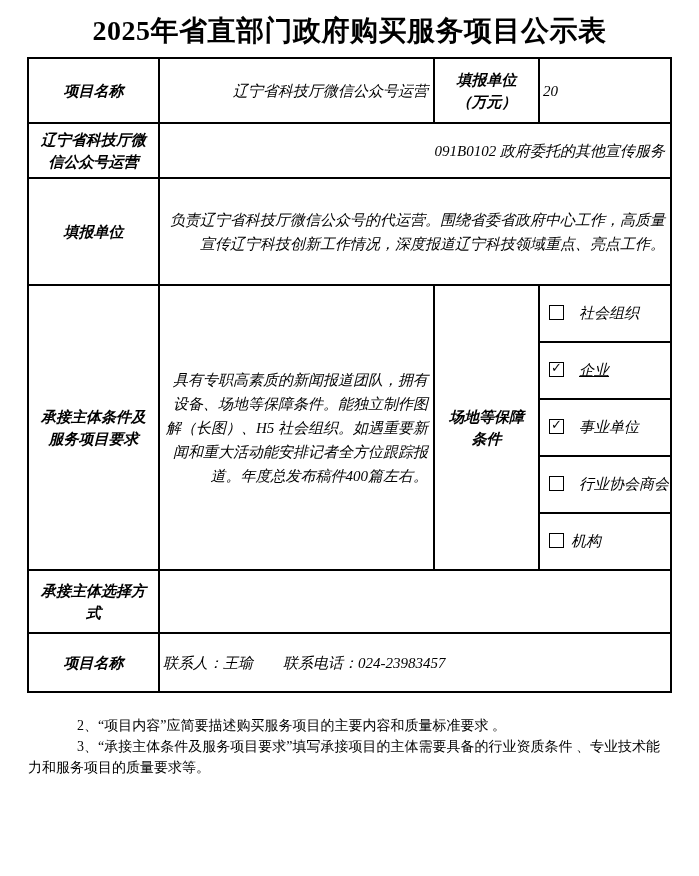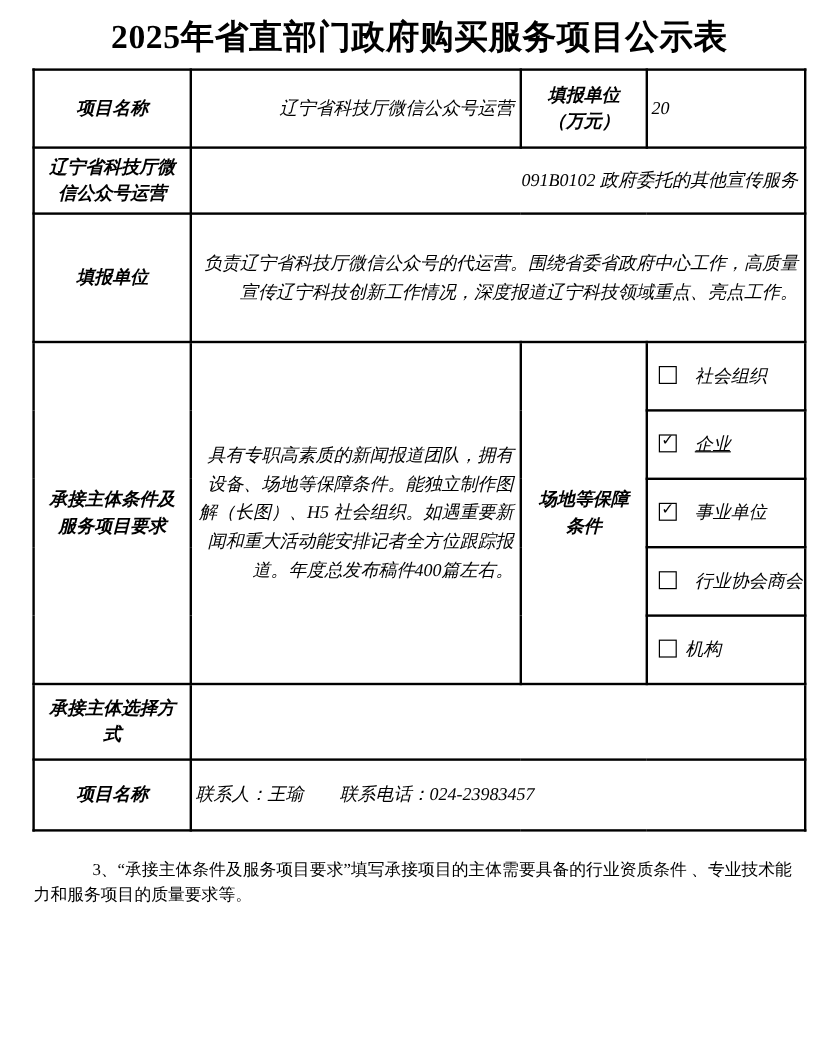--- a/index.html
+++ b/index.html
@@ -181,17 +181,18 @@
       </tr>
 
       <tr class="r6">
         <td class="label">项目名称</td>
         <td class="value center" colspan="3">联系人：王瑜　　联系电话：024-23983457</td>
       </tr>
     </tbody>
   </table>
 
   <div class="notes">
+    <div class="note-item">2、“项目内容”应简要描述购买服务项目的主要内容和质量标准要求 。</div>
     <div class="note-item">3、“承接主体条件及服务项目要求”填写承接项目的主体需要具备的行业资质条件 、专业技术能力和服务项目的质量要求等。</div>
 
   </div>
 
 </div>
 
 </body></html>

